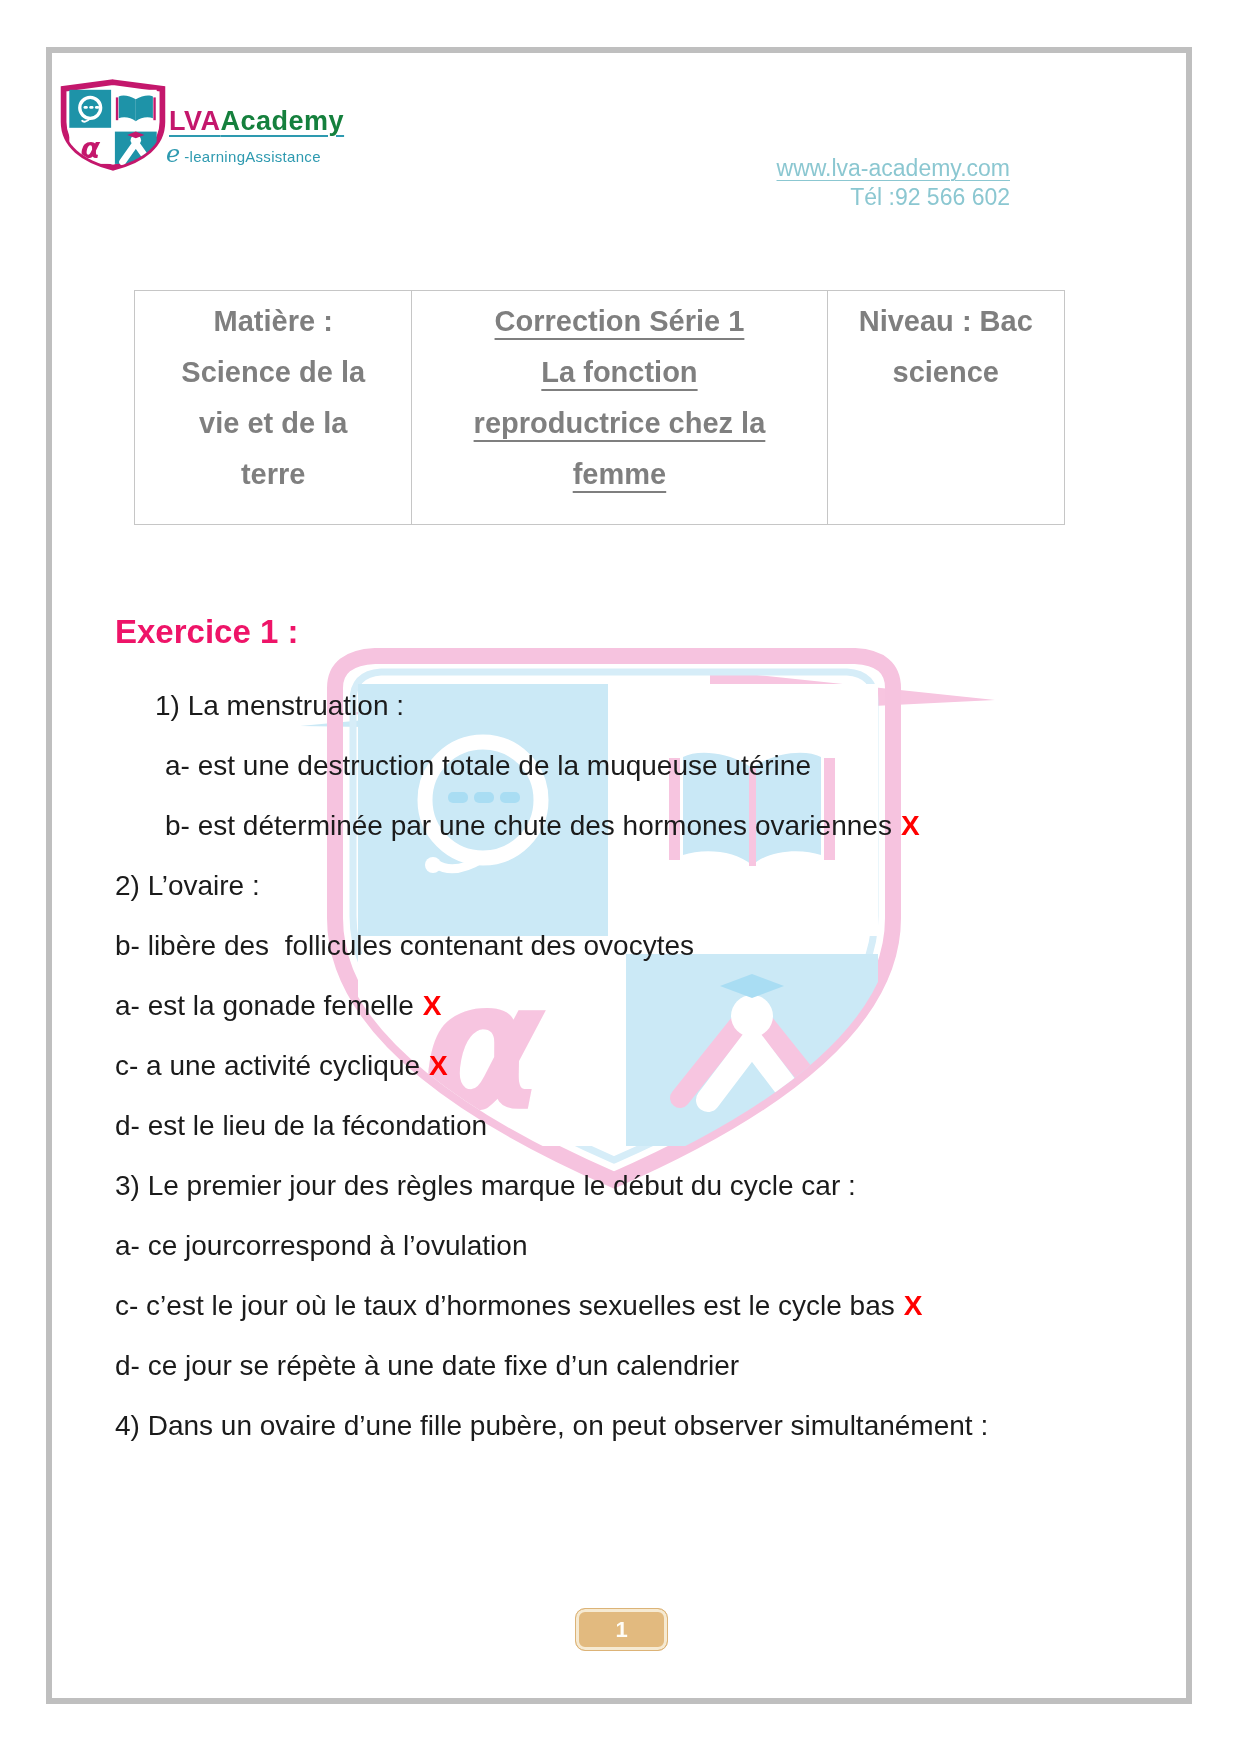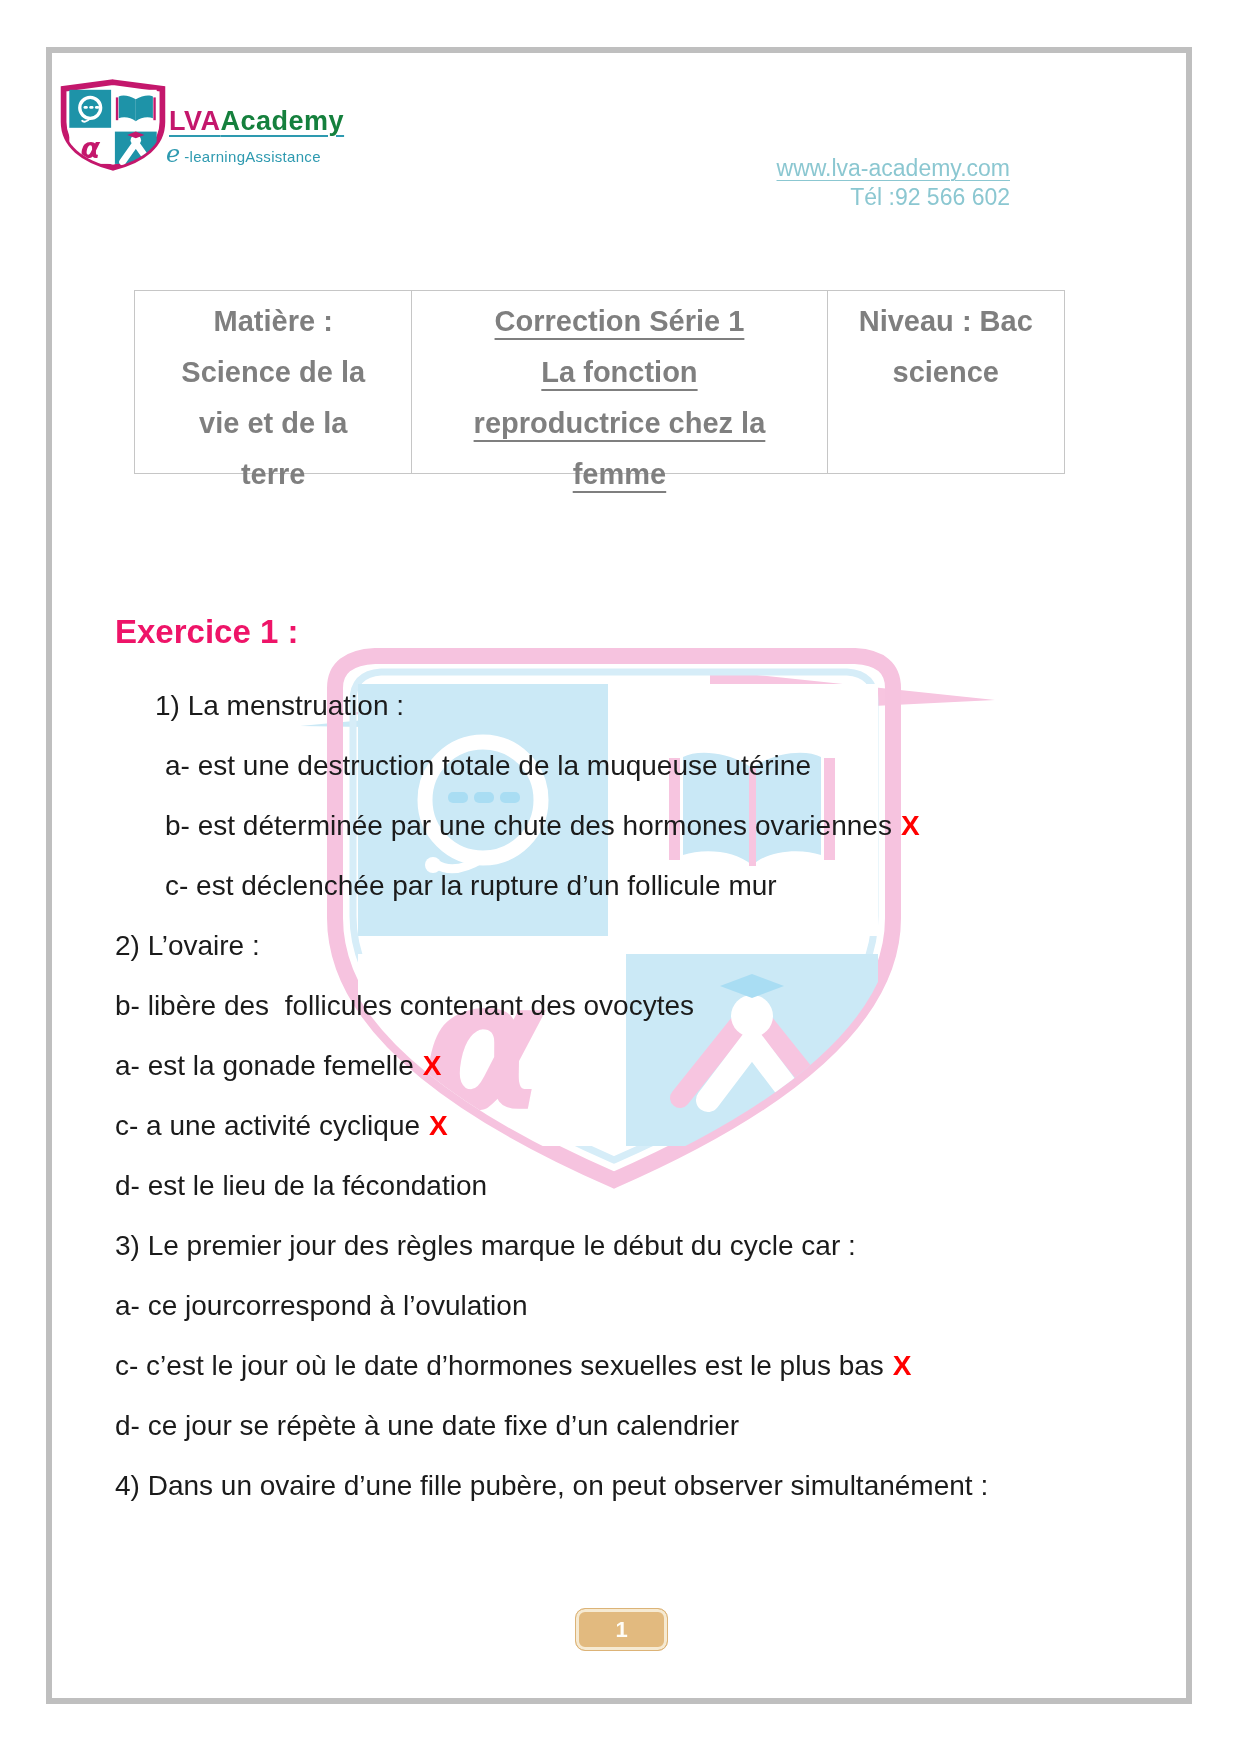--- a/index.html
+++ b/index.html
@@ -21,21 +21,21 @@
   .brand .lva { color:#c4176c; }
   .brand .academy { color:#15803d; font-weight:bold; }
   .tagline { position:absolute; left:166px; top:140px; z-index:3; color:#2e9ab0; }
   .tagline .e { font-size:24px; font-style:italic; font-family:"DejaVu Serif", serif; margin-right:4px; }
   .tagline .rest { font-size:15px; letter-spacing:0.3px; }
   .header-right { position:absolute; left:600px; top:155px; width:410px; text-align:right; z-index:3;
     color:#8bc7d1; font-size:23px; line-height:27px; }
   .header-right .site { text-decoration:underline; text-decoration-thickness:1px; text-underline-offset:4px; cursor:pointer; }
   .header-right .tel { margin-top:2px; }
   
-  .info-table { position:absolute; left:134px; top:290px; width:931px; height:184px; z-index:3;
+  .info-table { position:absolute; left:134px; top:290px; width:931px; height:235px; z-index:3;
     display:flex; border:1px solid #c6c6c6; background:transparent; }
   .info-table .cell {
     border-right:1px solid #c6c6c6; padding-top:5px;
     color:#7f7f7f; font-weight:bold; font-size:29px; line-height:51px;
     text-align:center; white-space:pre-line;
   }
   .info-table .cell:last-child { border-right:none; }
   .cell.c1 { width:278px; }
   .cell.c2 { width:416px; text-decoration:underline; text-decoration-color:#7f7f7f;
     text-decoration-thickness:2px; text-underline-offset:7px; }
@@ -162,31 +162,30 @@
     </g>
   </g>
 </svg>
 
 <div class="content">
   <div class="ex-title">Exercice 1 :</div>
 
   <div class="line ind1"><span>1) La menstruation :</span></div>
   <div class="line ind2"><span>a- est une destruction totale de la muqueuse utérine</span></div>
   <div class="line ind2"><span>b- est déterminée par une chute des hormones ovariennes</span><span class="xmark">X</span></div>
-  <div class="line ind2"><span>c- est déclenchée par la rupture d’un follicule mur</span></div>
 
   <div class="line"><span>2) L’ovaire :</span></div>
   <div class="line"><span>b- libère des  follicules contenant des ovocytes</span></div>
   <div class="line"><span>a- est la gonade femelle</span><span class="xmark">X</span></div>
   <div class="line"><span>c- a une activité cyclique</span><span class="xmark">X</span></div>
   <div class="line"><span>d- est le lieu de la fécondation</span></div>
 
   <div class="line"><span>3) Le premier jour des règles marque le début du cycle car :</span></div>
   <div class="line"><span>a- ce jourcorrespond à l’ovulation</span></div>
-  <div class="line"><span>c- c’est le jour où le date d’hormones sexuelles est le plus bas</span><span class="xmark">X</span></div>
+  <div class="line"><span>c- c’est le jour où le taux d’hormones sexuelles est le cycle bas</span><span class="xmark">X</span></div>
   <div class="line"><span>d- ce jour se répète à une date fixe d’un calendrier</span></div>
 
   <div class="line"><span>4) Dans un ovaire d’une fille pubère, on peut observer simultanément :</span></div>
 </div>
 
 <div class="page-badge">
   <span>1</span>
 </div>
 
 </body></html>

